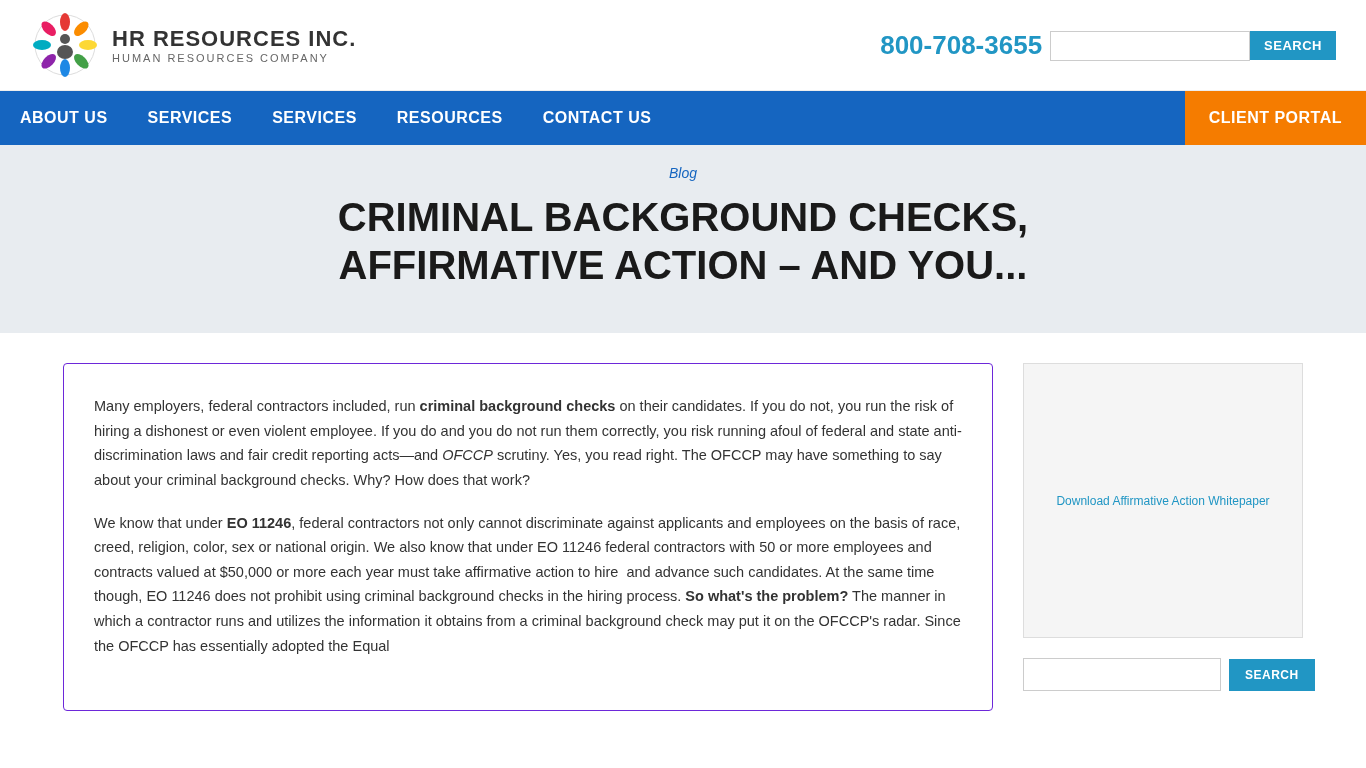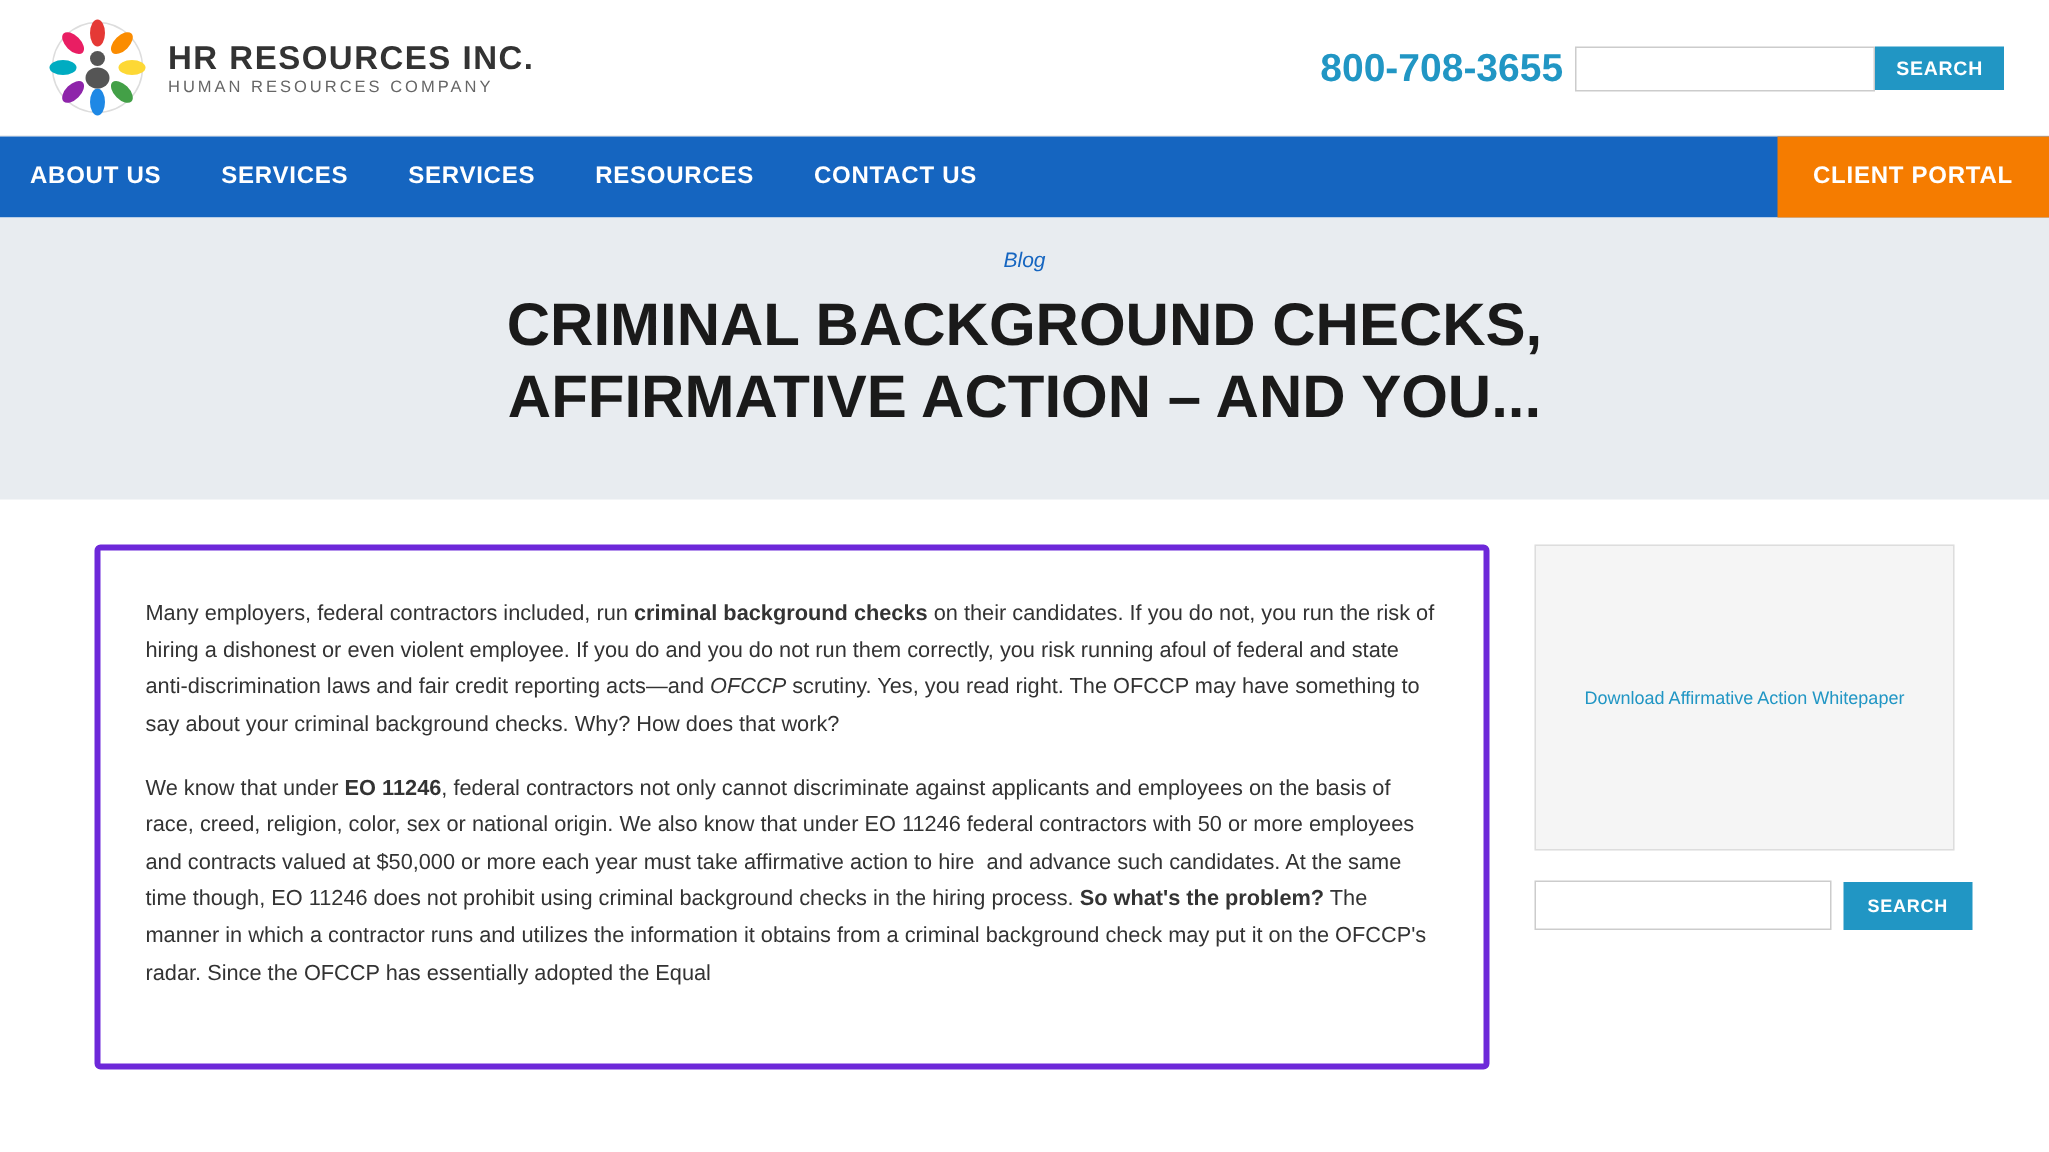--- a/index.html
+++ b/index.html
@@ -119,21 +119,21 @@
       display: flex;
       gap: 30px;
       padding: 30px;
       max-width: 1300px;
       margin: 0 auto;
     }
 
     
     .article-box {
       background: #fff;
-      border: 4px solid #6d28d9;
+      border: 1px solid #6d28d9;
       border-radius: 4px;
       padding: 30px;
       flex: 1;
       line-height: 1.7;
       font-size: 14.5px;
       color: #333;
     }
     .article-box p {
       margin-bottom: 18px;
     }
@@ -154,21 +154,21 @@
     }
     .sidebar-image-link {
       display: block;
       color: #2196c4;
       font-size: 13px;
       text-decoration: none;
       margin-bottom: 20px;
     }
     .sidebar-image-placeholder {
       width: 100%;
-      height: 204px;
+      height: 275px;
       background: #f5f5f5;
       border: 1px solid #ddd;
       display: flex;
       align-items: center;
       justify-content: center;
       font-size: 12px;
       color: #2196c4;
       text-align: center;
       padding: 10px;
     }

